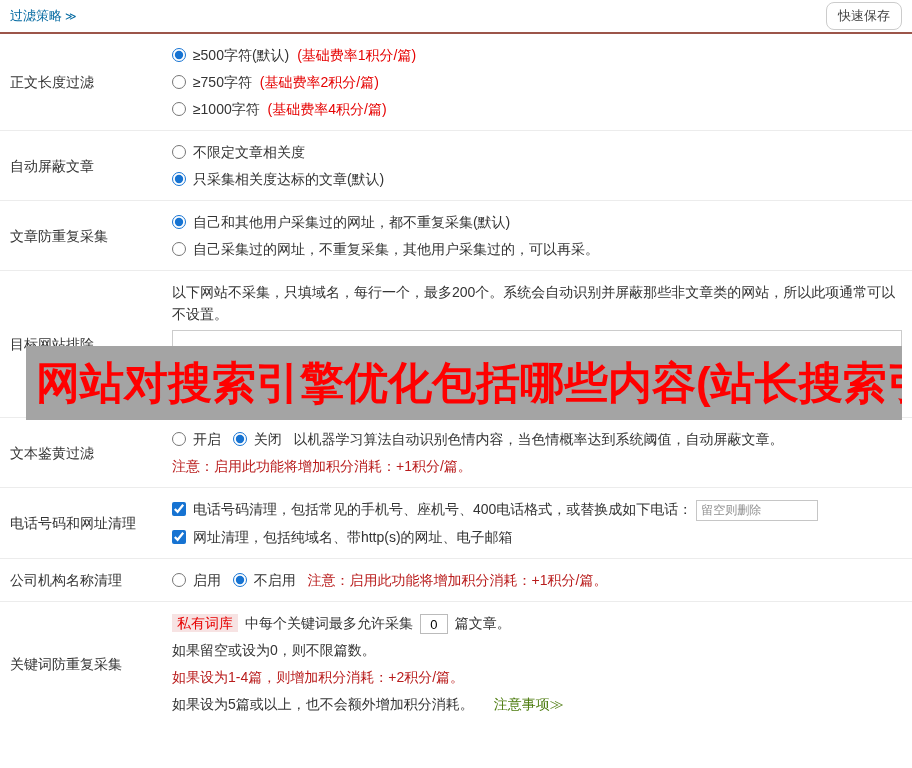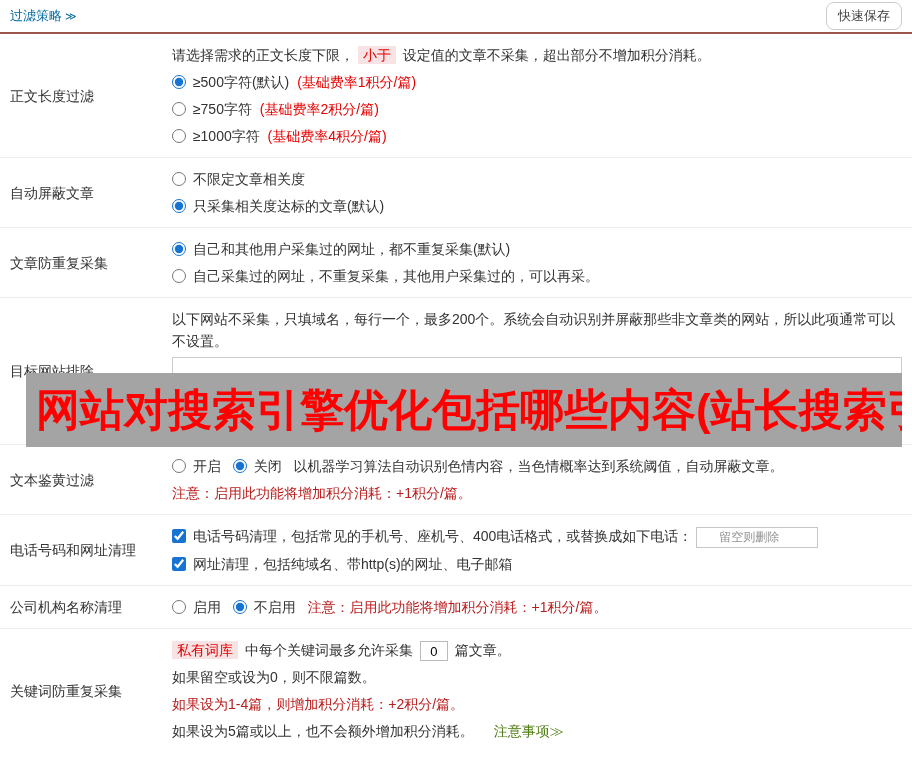--- a/index.html
+++ b/index.html
@@ -13,21 +13,21 @@
   .row{display:flex;border-top:1px solid #ececec;}
   .row:first-child{border-top:none;}
   .row-label{width:172px;flex:none;padding-left:10px;display:flex;align-items:center;color:#333;line-height:20px;}
   .row-content{flex:1;padding:5px 10px 5px 0;min-width:0;}
   .line{margin:5px 0;line-height:22px;}
   .red{color:#b91c1c;}
   .fee{color:#e60000;margin-left:4px;}
   .tag{color:#e60000;background:#f7e3e3;padding:1px 5px;margin-right:3px;}
   input[type=radio],input[type=checkbox]{accent-color:#1673d2;width:14px;height:14px;vertical-align:-2px;margin-right:3px;}
   .opt{margin-right:8px;cursor:pointer;}
-  .text-input{height:21px;border:1px solid #c6c6c6;padding:0 22px;font-size:12px;width:122px;font-family:inherit;vertical-align:middle;color:#555;}
+  .text-input{height:21px;border:1px solid #c6c6c6;padding:0 4px;font-size:12px;width:122px;font-family:inherit;vertical-align:middle;color:#555;}
   .text-input::placeholder{color:#909090;}
   .count-input{width:28px;height:20px;border:1px solid #bbb;text-align:center;font-size:13px;font-family:inherit;vertical-align:middle;margin:0 3px;}
   .site-row{position:relative;}
   .exclude-textarea{display:block;width:100%;height:82px;border:1px solid #ccc;margin-top:2px;resize:vertical;font-family:inherit;font-size:13px;padding:4px;}
   .overlay{position:absolute;left:26px;right:10px;top:58px;height:74px;background:#a4a4a4;overflow:hidden;z-index:5;display:flex;align-items:center;margin-top:17px;}
   .overlay-text{font-size:44px;font-weight:bold;color:#ff0000;white-space:nowrap;padding-left:10px;letter-spacing:0px;}
   .link{color:#4d7c0f;cursor:pointer;text-decoration:none;margin-left:16px;font-family:Liberation Serif, serif;}
   label{cursor:pointer;}
 </style>
 </head>
@@ -39,25 +39,20 @@
     <span class="chev">≫</span>
   </div>
   <button class="save-btn">快速保存</button>
 </div>
 
 <div class="rows">
 
   <section class="row">
     <div class="row-label">正文长度过滤</div>
     <div class="row-content">
-      <div class="line">
-        <span>请选择需求的正文长度下限，</span>
-        <span class="tag">小于</span>
-        <span>设定值的文章不采集，超出部分不增加积分消耗。</span>
-      </div>
       <label class="line" style="display:block">
         <input type="radio" name="length" checked="" style="">
         <span>≥500字符(默认)</span>
         <span class="fee">(基础费率1积分/篇)</span>
       </label>
       <label class="line" style="display:block">
         <input type="radio" name="length" style="">
         <span>≥750字符</span>
         <span class="fee">(基础费率2积分/篇)</span>
       </label>

